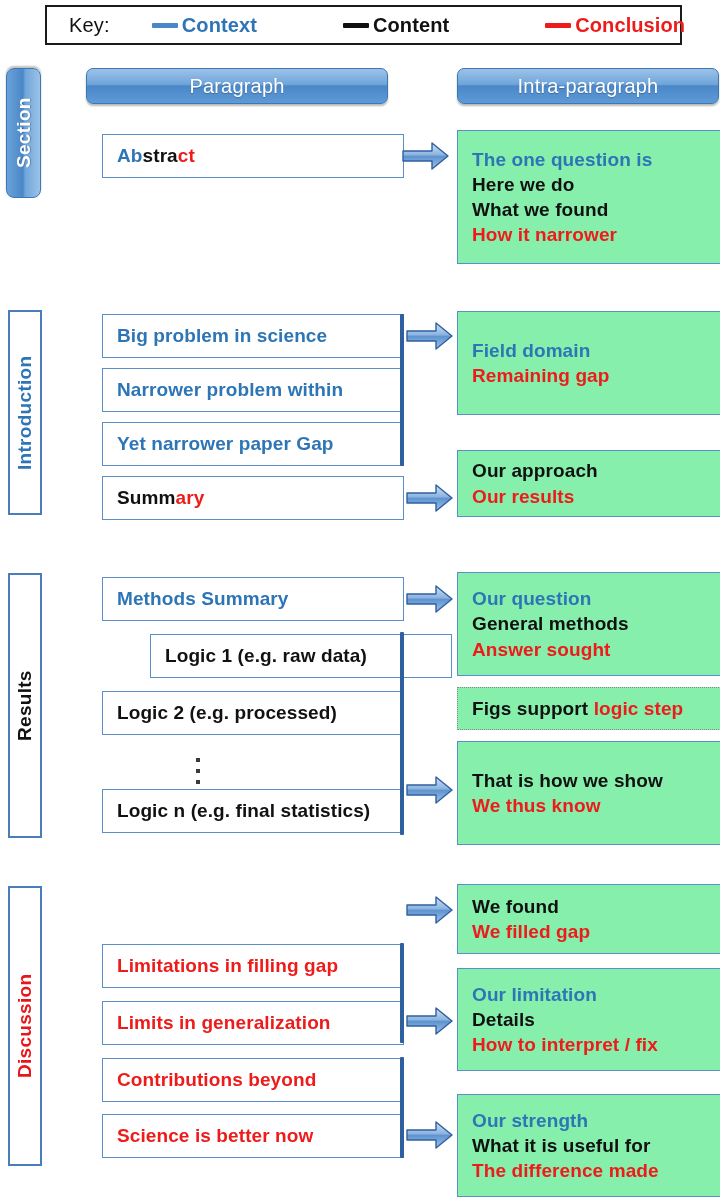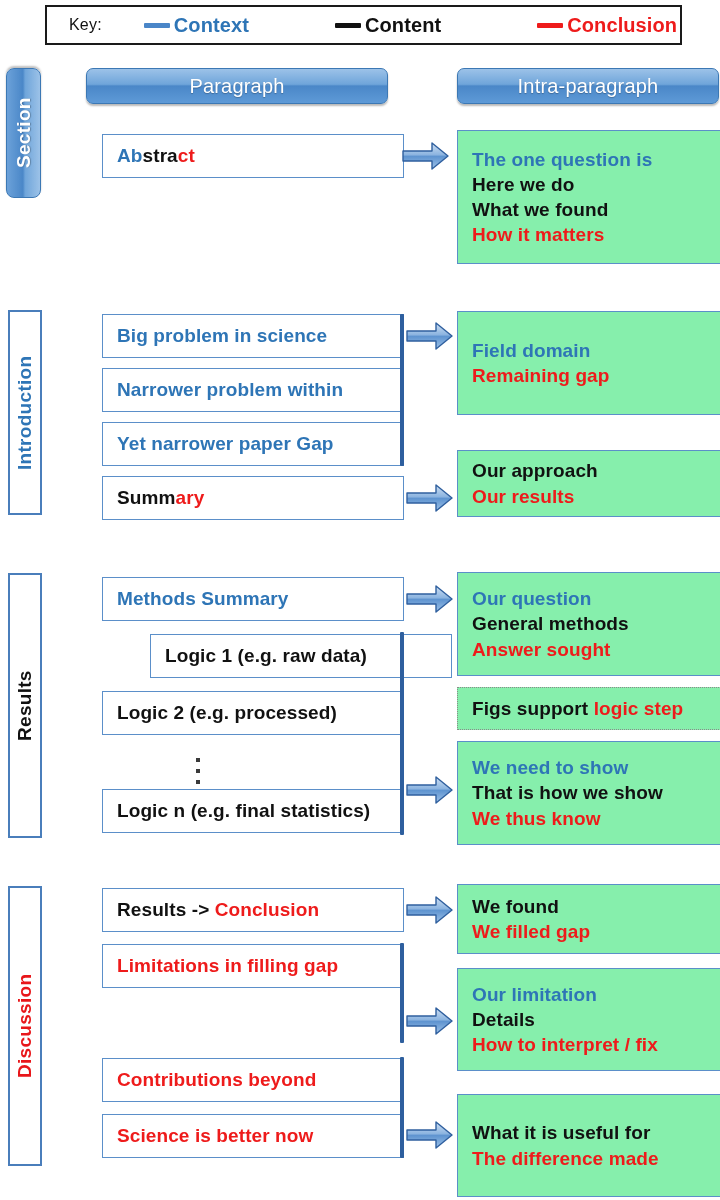--- a/index.html
+++ b/index.html
@@ -17,21 +17,21 @@
   
   .abs{position:absolute;box-sizing:border-box;}
 
   
   .key-box{
     left:45px;top:5px;width:637px;height:40px;
     border:2px solid #1a1a1a;background:#fff;
     display:flex;align-items:center;
   }
   .key-label{
-    font-size:16px;color:#111;margin-left:22px;letter-spacing:.2px;
+    font-size:20px;color:#111;margin-left:22px;letter-spacing:.2px;
     font-weight:400;
   }
   .key-item{display:flex;align-items:center;}
   .key-item .dash{
     display:inline-block;width:26px;height:5px;border-radius:1px;margin-right:4px;
   }
   .key-item .ktext{font-size:20px;font-weight:bold;letter-spacing:.1px;}
   .key-ctx{margin-left:42px;text-align:right;}
   .key-con{margin-left:86px;}
   .key-ccl{margin-left:96px;}
@@ -160,21 +160,21 @@
     </linearGradient>
         </defs>
     <path d="M1,10 L30,10 L30,2 L46,15 L30,28 L30,20 L1,20 Z" fill="url(#ag)" stroke="#2f5f9e" stroke-width="1.4" stroke-linejoin="round"></path>
       </svg>
   </div>
 
   <div class="abs ibox" style="top:130px;height:134px;">
     <div class="line c-context">The one question is</div>
     <div class="line c-content">Here we do</div>
     <div class="line c-content">What we found</div>
-    <div class="line c-conclusion">How it matters</div>
+    <div class="line c-conclusion">How it narrower</div>
   </div>
 
   <div class="abs pbox" style="top:314px;">
     <span class="t c-context">Big problem in science</span>
   </div>
   <div class="abs pbox" style="top:368px;">
     <span class="t c-context">Narrower problem within</span>
   </div>
   <div class="abs pbox" style="top:422px;">
     <span class="t c-context">Yet narrower paper Gap</span>
@@ -247,32 +247,29 @@
     <div class="line c-conclusion">Answer sought</div>
   </div>
 
   <div class="abs ibox dotted" style="top:687px;height:43px;">
     <div class="line">
       <span class="c-content">Figs support </span><span class="c-conclusion">logic step</span>
     </div>
   </div>
 
   <div class="abs ibox" style="top:741px;height:104px;">
-    <div class="line c-context">We need to show</div>
     <div class="line c-content">That is how we show</div>
     <div class="line c-conclusion">We thus know</div>
   </div>
 
-  <div class="abs pbox" style="top:888px;">
-    <span class="t">
-      <span class="c-content">Results -&gt; </span><span class="c-conclusion">Conclusion</span>
-    </span>
-  </div>
   <div class="abs pbox" style="top:944px;">
     <span class="t c-conclusion">Limitations in filling gap</span>
+  </div>
+  <div class="abs pbox" style="top:1001px;">
+    <span class="t c-conclusion">Limits in generalization</span>
   </div>
   <div class="abs pbox" style="top:1058px;">
     <span class="t c-conclusion">Contributions beyond</span>
   </div>
   <div class="abs pbox" style="top:1114px;">
     <span class="t c-conclusion">Science is better now</span>
   </div>
 
   <div class="abs vbar" style="left:400px;top:943px;height:100px;"></div>
   <div class="abs vbar" style="left:400px;top:1057px;height:101px;"></div>
@@ -298,17 +295,18 @@
     <div class="line c-conclusion">We filled gap</div>
   </div>
 
   <div class="abs ibox" style="top:968px;height:103px;">
     <div class="line c-context">Our limitation</div>
     <div class="line c-content">Details</div>
     <div class="line c-conclusion">How to interpret / fix</div>
   </div>
 
   <div class="abs ibox" style="top:1094px;height:103px;">
+    <div class="line c-context">Our strength</div>
     <div class="line c-content">What it is useful for</div>
     <div class="line c-conclusion">The difference made</div>
   </div>
 
 </div>
 
 </body></html>

